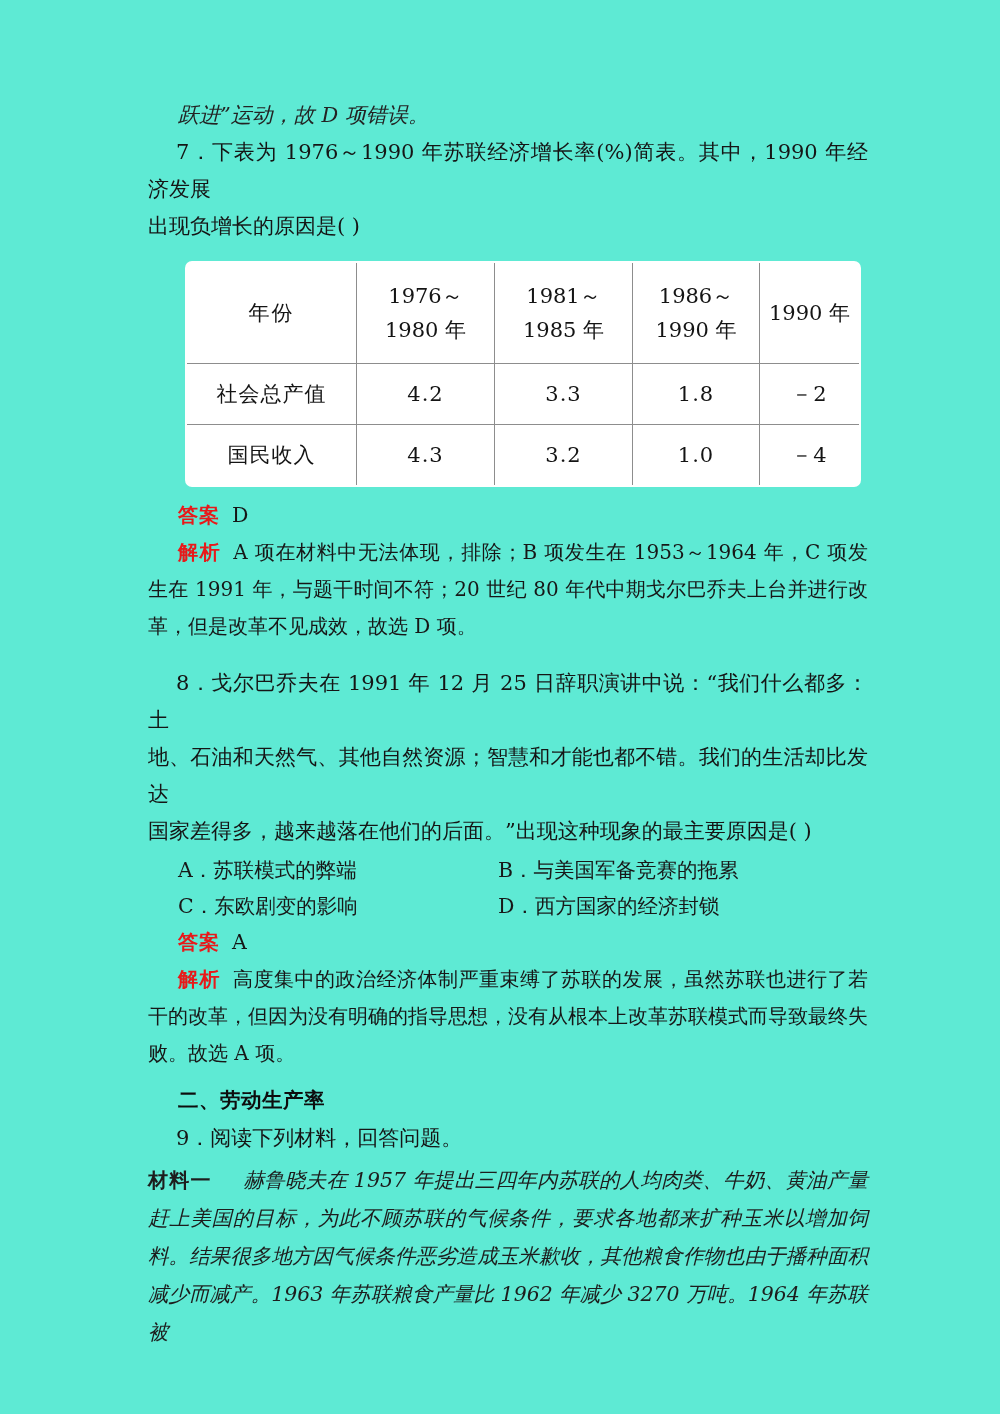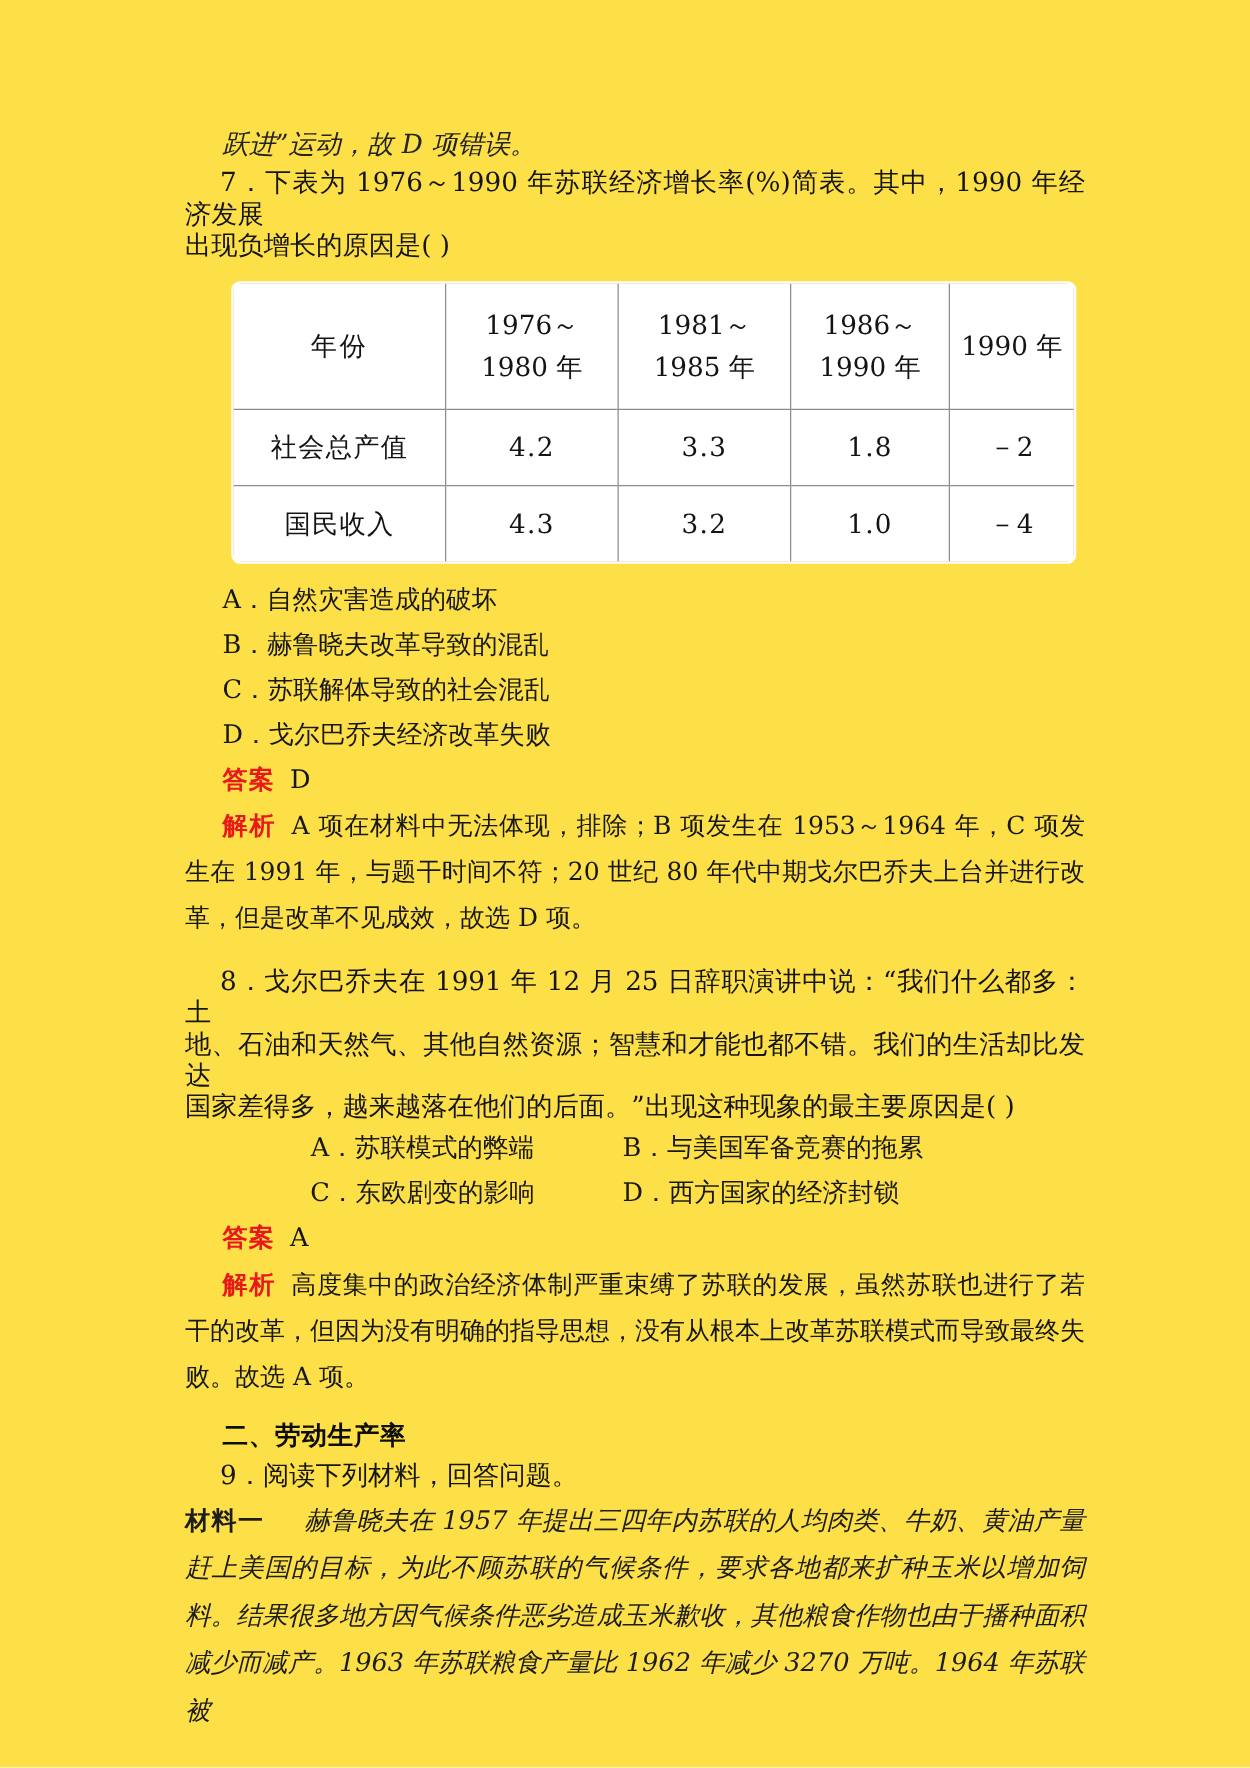--- a/index.html
+++ b/index.html
@@ -13,39 +13,39 @@
     position: relative;
     font-family: "DejaVu Serif", "Liberation Serif", serif;
     color: #1a1a1a;
     overflow: hidden;
   }
   .page {
     position: absolute;
     left: 0; top: 0;
     width: 1000px;
     height: 1414px;
-    background: #fde047;
+    background: #5eead4;
   }
   .content {
     position: absolute;
     left: 148px;
     top: 96px;
     width: 720px;
   }
   .kai {
     font-family: "DejaVu Serif", "Liberation Serif", serif;
     font-style: italic;
     font-size: 21px;
     line-height: 38px;
     color: #232323;
   }
   .indent { text-indent: 30px; }
   .qpara {
     font-size: 21px;
-    line-height: 25px;
+    line-height: 37px;
     text-align: justify;
     text-justify: inter-ideograph;
     color: #151515;
   }
   .qpara .q-first { padding-left: 28px; }
 
   
   .opt-list { margin-top: 2px; }
   .opt {
     font-size: 20.5px;
@@ -54,21 +54,21 @@
     color: #181818;
     white-space: nowrap;
   }
   .opt-two-col {
     display: flex;
     padding-left: 30px;
     font-size: 20.5px;
     line-height: 36px;
     color: #181818;
   }
-  .opt-two-col .cell-a { width: 320px; flex: 0 0 320px; text-align: center; }
+  .opt-two-col .cell-a { width: 320px; flex: 0 0 320px; }
   .opt-two-col .cell-b { flex: 1 1 auto; }
 
   
   .ans-row {
     font-size: 20.5px;
     line-height: 37px;
     padding-left: 30px;
     color: #151515;
   }
   .tag {
@@ -230,26 +230,20 @@
           </td>
           <td class="c4">
             <span class="num">－4</span>
           </td>
         </tr>
 
       </tbody>
         </table>
     </div>
 
-    <div class="opt-list">
-      <div class="opt">A．自然灾害造成的破坏</div>
-      <div class="opt">B．赫鲁晓夫改革导致的混乱</div>
-      <div class="opt">C．苏联解体导致的社会混乱</div>
-      <div class="opt">D．戈尔巴乔夫经济改革失败</div>
-    </div>
 
     <div class="ans-row">
       <span class="tag">答案</span><span>D</span>
     </div>
 
     <div class="ana-block">
       <span class="first-seg"><span class="tag">解析</span></span><span>A 项在材料中无法体现，排除；B 项发生在 1953～1964 年，C 项发生在 1991 年，与题干时间不符；20 世纪 80 年代中期戈尔巴乔夫上台并进行改革，但是改革不见成效，故选 D 项。</span>
     </div>
 
     <div class="qpara" style="margin-top:20px;">

